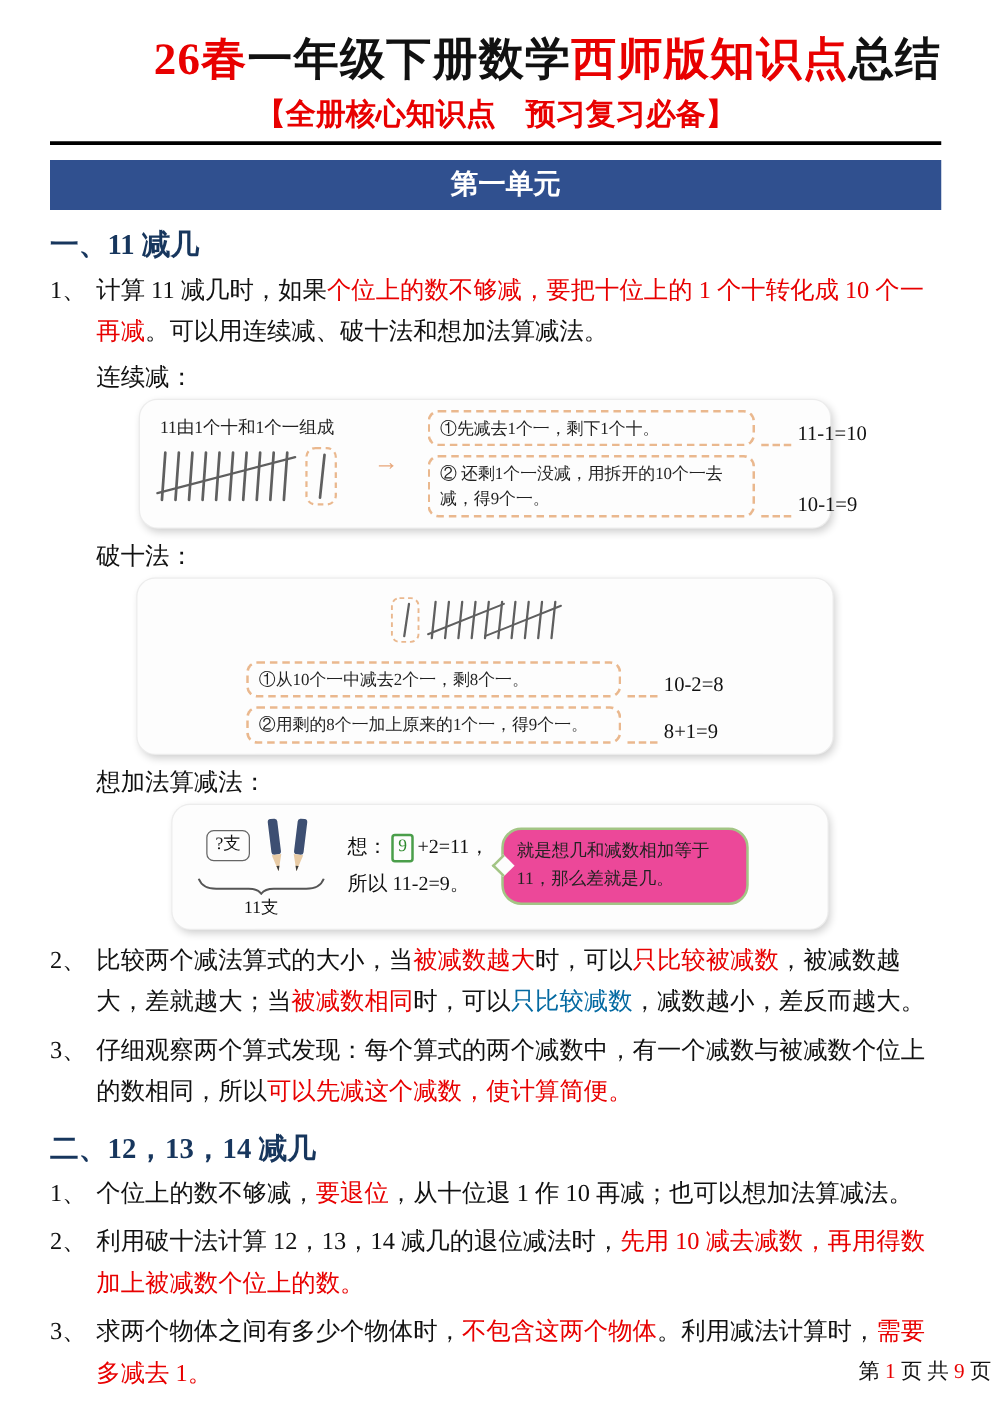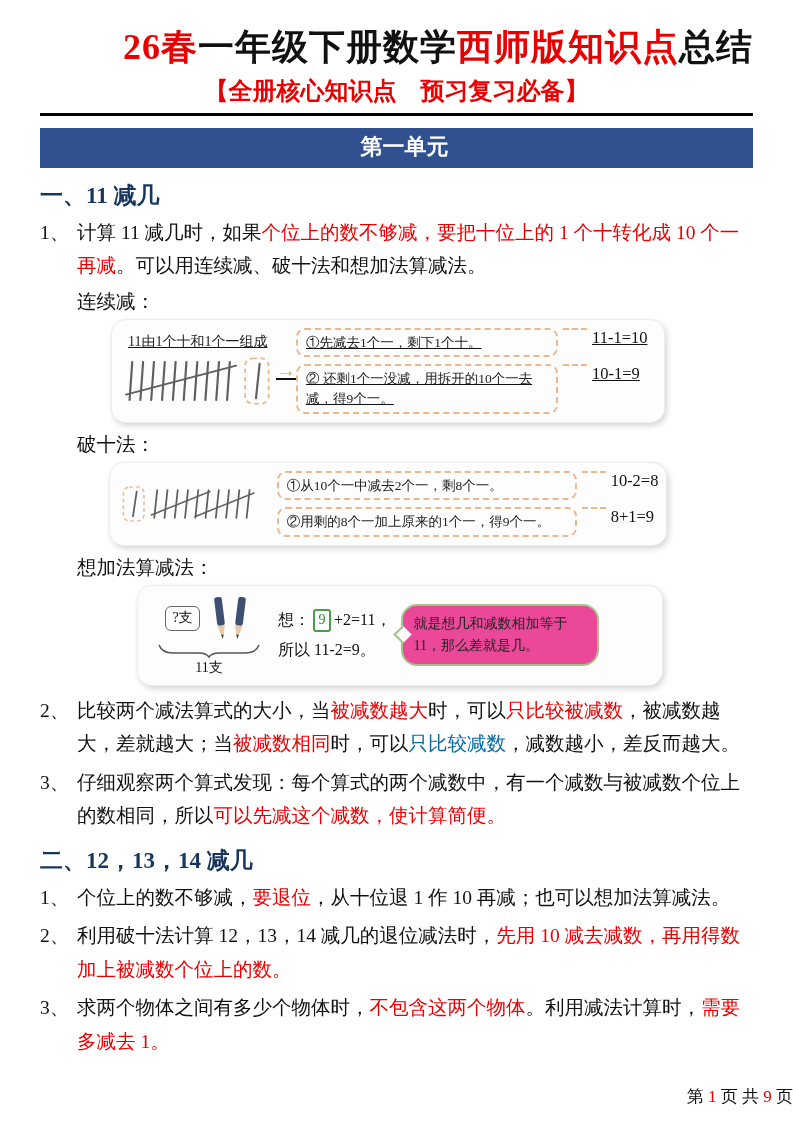--- a/index.html
+++ b/index.html
@@ -16,30 +16,30 @@
 
   .sec-head { margin:12px 0 4px 0; font-size:23px; font-weight:800; color:#17365d; }
 
   .para { position:relative; padding-left:37px; font-size:19.5px; line-height:1.72; margin:5px 0; }
   .para .num { position:absolute; left:0; top:0; }
   .label { margin:3px 0 5px 37px; font-size:19.5px; }
 
   .card { background:#fdfdfd; border-radius:14px;
           box-shadow:0 0 0 1px #ececec, 2px 3px 7px rgba(0,0,0,.20);
           padding:8px 12px; display:flex; align-items:center; }
-  .card1 { margin:2px 0 9px 72px; width:552px; gap:0;text-decoration:underline; }
-  .card2 { margin:2px 0 9px 70px; width:556px; gap:8px; }
+  .card1 { margin:2px 0 9px 72px; width:552px; gap:23px; }
+  .card2 { margin:2px 0 9px 70px; width:556px; gap:8px;flex-direction:column; }
   .card3 { margin:2px 0 9px 98px; width:524px; gap:10px; }
 
   .card1-left { flex:none; display:flex; flex-direction:column; }
   .caption { font-size:14px; color:#222; margin:0 0 2px 4px; white-space:nowrap; }
   .o-arrow { color:#e8a87c; font-size:20px; font-weight:bold; flex:none; }
 
   .steps { flex:1; display:flex; flex-direction:column; gap:7px; }
-  .step-row { display:flex; align-items:flex-start; gap:5px; }
+  .step-row { display:flex; align-items:flex-end; gap:5px; }
   .dash-box { border:2px dashed #eab88e; border-radius:9px; padding:3px 8px;
               font-size:13.5px; line-height:1.45; color:#222; }
   .card1 .dash-box { width:262px; flex:none; }
   .card2 .dash-box { width:300px; flex:none; }
   .connector { flex:none; width:24px; border-top:2px dashed #eab88e; }
   .eq { flex:none; font-size:16.5px; color:#111; }
 
   .pencil-group { flex:none; width:118px; display:flex; flex-direction:column; align-items:center; }
   .q-row { display:flex; align-items:center; gap:7px; justify-content:center; }
   .q-box { border:1.6px solid #666; border-radius:6px; padding:0 6px; font-size:14px; line-height:1.6; }

